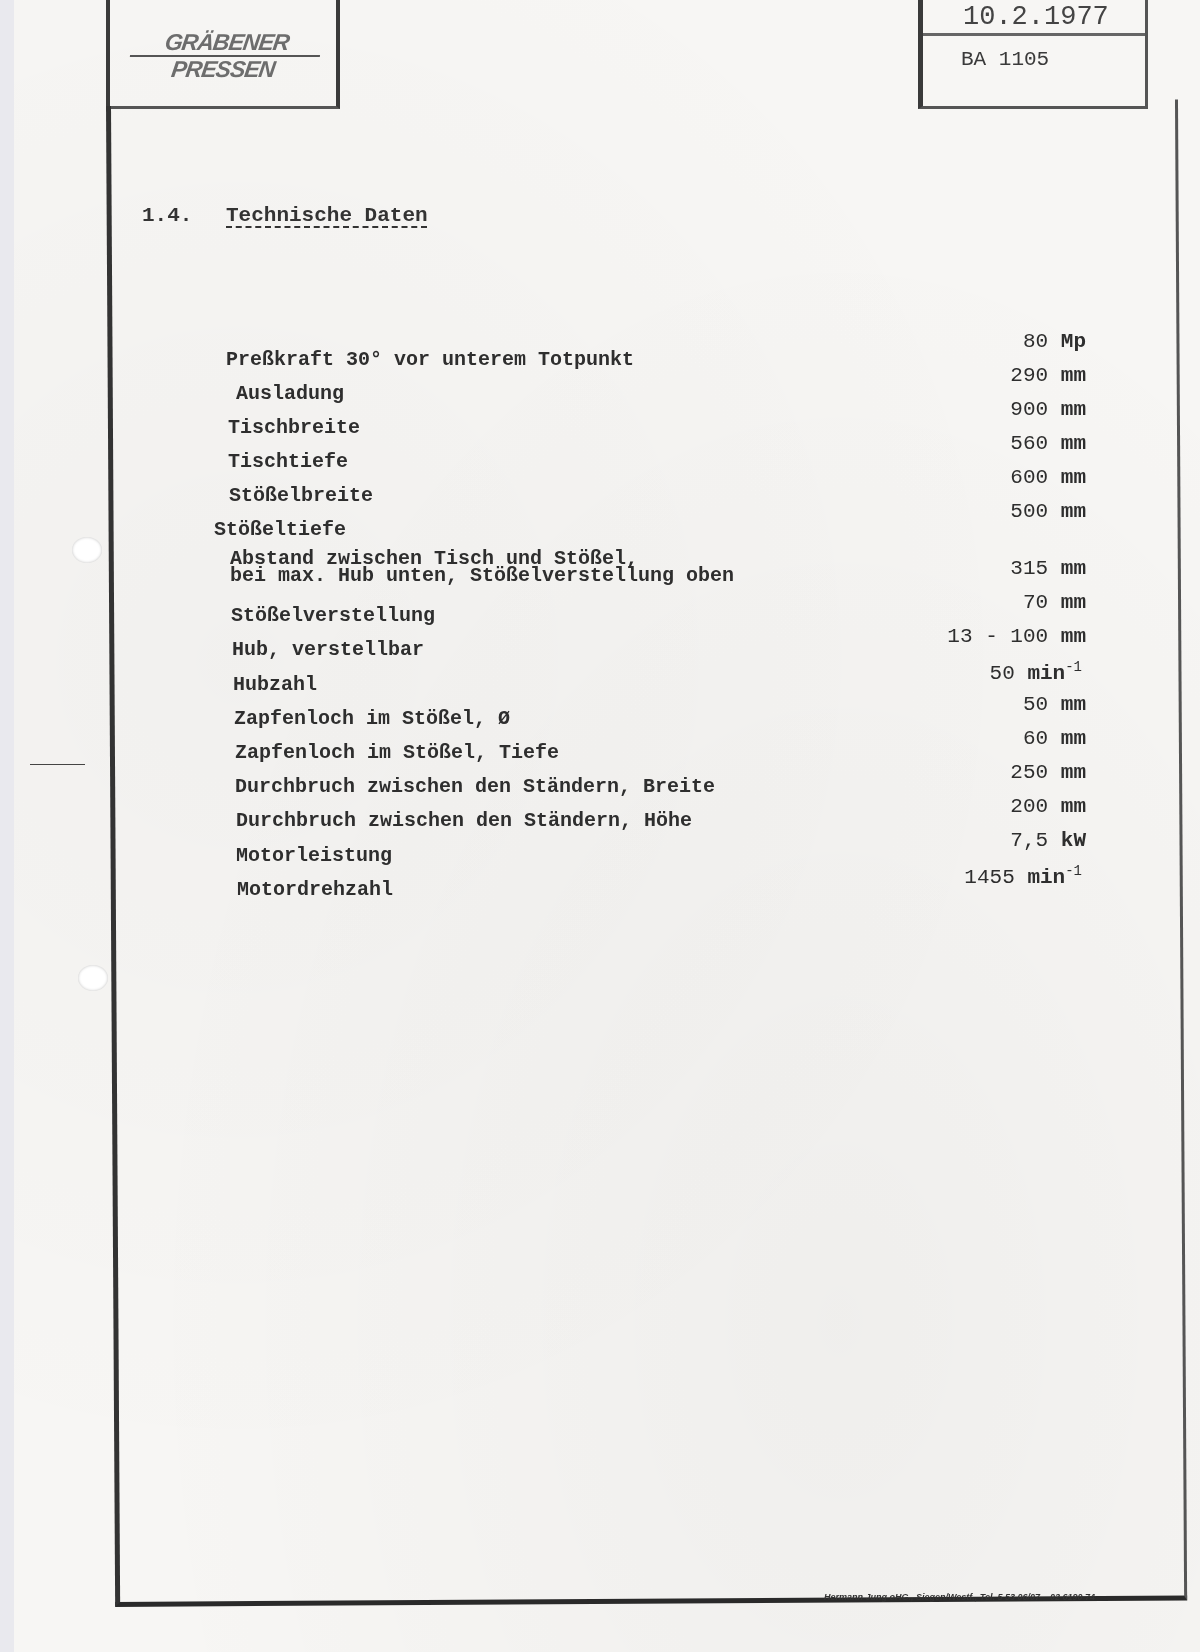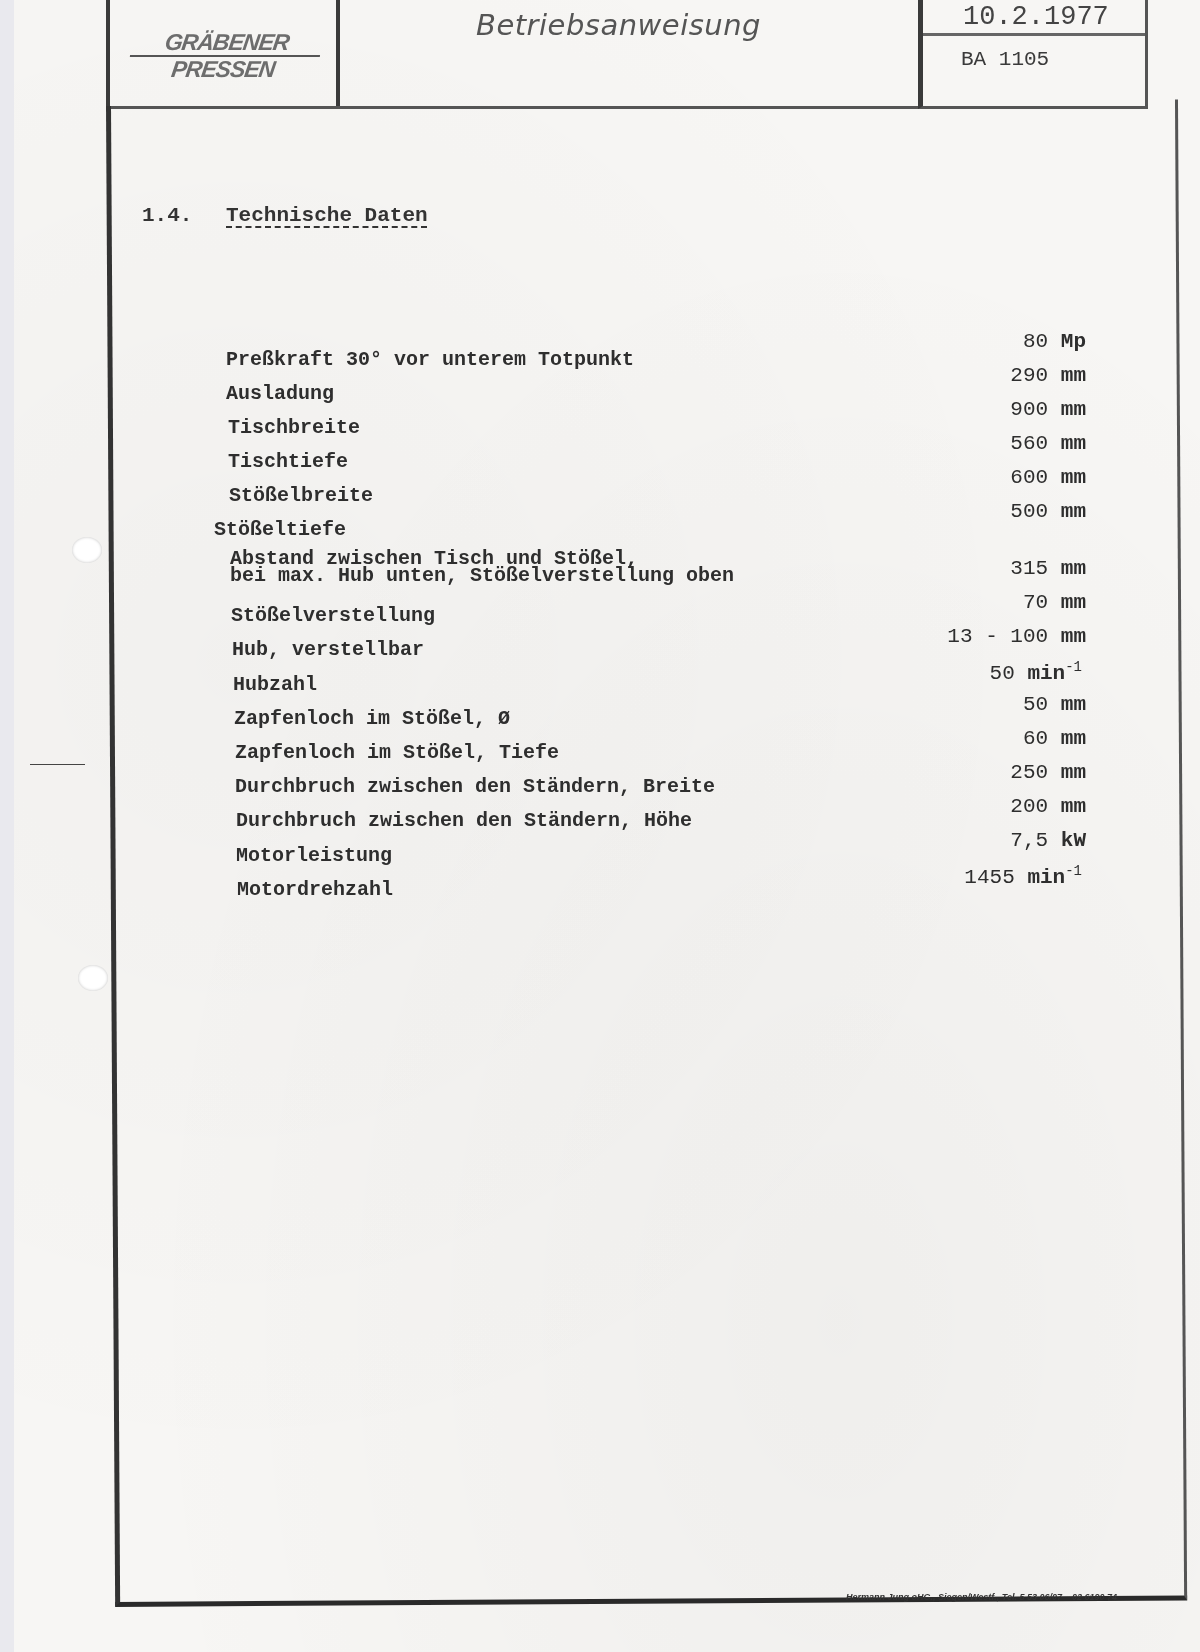--- a/index.html
+++ b/index.html
@@ -77,60 +77,57 @@
   .row-value .unit { font-weight: bold; font-size: 21px; }
   .row-value sup { font-size: 14px; }
   .punch {
     position: absolute; width: 30px; height: 26px; border-radius: 50%;
     background: #ffffff; box-shadow: inset 0 0 3px rgba(0,0,0,0.25);
   }
   .margin-mark { position: absolute; left: 30px; top: 764px; width: 55px; height: 1px; background: #444; }
   .imprint {
     position: absolute; left: 824px; top: 1592px;
     font-family: "Liberation Sans", sans-serif; font-weight: bold; font-style: italic;
-    font-size: 9px; color: #333; white-space: pre; margin-left: 22px;
+    font-size: 9px; color: #333; white-space: pre;
   }
 </style>
 </head>
 <body>
 
 <div class="page">
   <div class="leftstrip"></div>
 
   <div class="hdr-logo">
     <div class="logo-text">
       <span class="l1">GRÄBENER</span>
       <span class="l2">PRESSEN</span>
     </div>
   </div>
 
-  <div class="hdr-title">
-    <div class="title-text">Betriebsanweisung</div>
-  </div>
 
   <div class="hdr-right">
     <div class="hdr-date">
       <span>10.2.1977</span>
     </div>
     <div class="hdr-ba">
       <span>BA   1105</span>
     </div>
   </div>
 
   <div class="frame"></div>
 
   <div class="section">
     <span class="num">1.4.</span><span class="head">Technische Daten</span>
   </div>
 
 
   <div id="specs">
       <div class="row-label" style="top: 350px; left: 226px; font-family: Liberation Mono, monospace;">Preßkraft 30° vor unterem Totpunkt</div>
       <div class="row-value" style="top: 330px; left: 846px;"><span>80</span> <span class="unit">Mp</span></div>
-      <div class="row-label" style="top: 384px; left: 226px;">Ausladung</div>
+      <div class="row-label" style="top: 384px; left: 236px;">Ausladung</div>
       <div class="row-value" style="top: 364px; left: 846px;"><span>290</span> <span class="unit">mm</span></div>
       <div class="row-label" style="top: 418px; left: 228px;">Tischbreite</div>
       <div class="row-value" style="top: 398px; left: 846px;"><span>900</span> <span class="unit">mm</span></div>
       <div class="row-label" style="top: 452px; left: 228px;">Tischtiefe</div>
       <div class="row-value" style="top: 432px; left: 846px;"><span>560</span> <span class="unit">mm</span></div>
       <div class="row-label" style="top: 486px; left: 229px;">Stößelbreite</div>
       <div class="row-value" style="top: 466px; left: 846px;"><span>600</span> <span class="unit">mm</span></div>
       <div class="row-label" style="top: 520px; left: 214px; font-family: Liberation Mono, monospace;">Stößeltiefe</div>
       <div class="row-value" style="top: 500px; left: 846px;"><span>500</span> <span class="unit">mm</span></div>
       <div class="row-label" style="top: 550px; left: 230px; line-height: 17px;">Abstand zwischen Tisch und Stößel,

